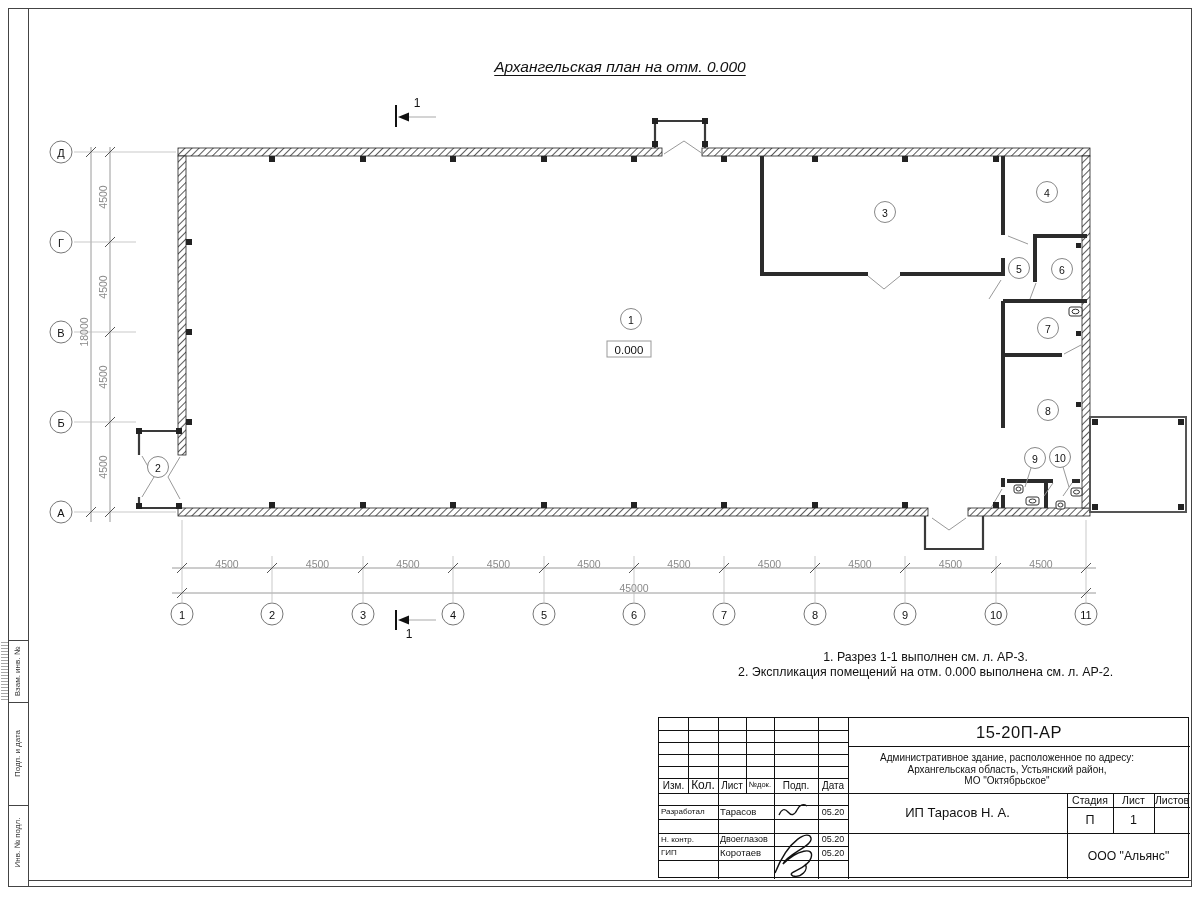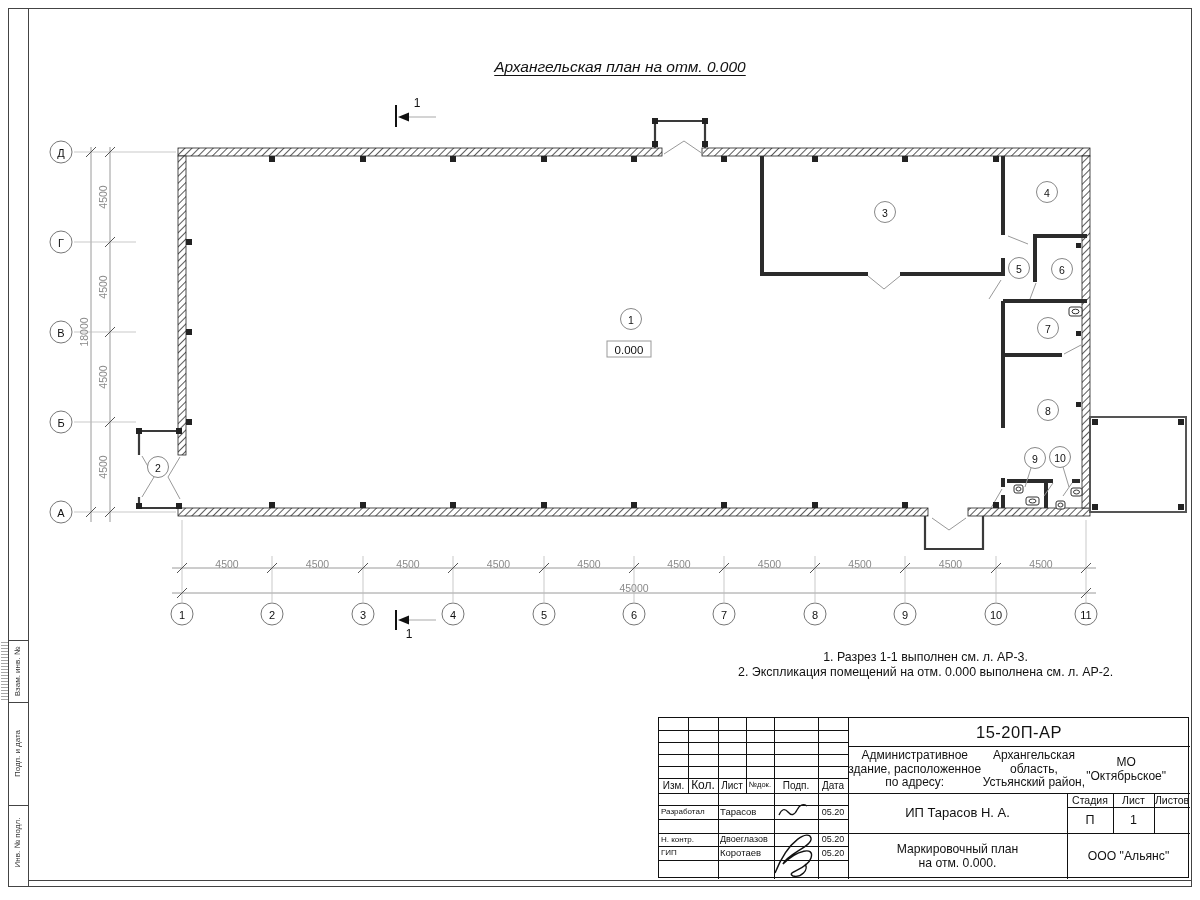--- a/index.html
+++ b/index.html
@@ -341,35 +341,31 @@
     <div class="cell left" style="left:59px;top:87px;width:56px;height:14px;font-size:9.5px">Тарасов</div>
     <div class="cell" style="left:159px;top:87px;width:30px;height:14px;font-size:9px">05.20</div>
     <div class="cell left" style="left:0;top:115px;width:59px;height:13px;font-size:8px">Н. контр.</div>
     <div class="cell left" style="left:59px;top:115px;width:56px;height:13px;font-size:9px">Двоеглазов</div>
     <div class="cell" style="left:159px;top:115px;width:30px;height:13px;font-size:9px">05.20</div>
     <div class="cell left" style="left:0;top:128px;width:59px;height:14px;font-size:8px">ГИП</div>
     <div class="cell left" style="left:59px;top:128px;width:56px;height:14px;font-size:9.5px">Коротаев</div>
     <div class="cell" style="left:159px;top:128px;width:30px;height:14px;font-size:9px">05.20</div>
 
     <div class="cell" style="left:189px;top:0;width:342px;height:28px;font-size:16.5px;letter-spacing:.5px">15-20П-АР</div>
-    <div class="cell" style="left:189px;top:28px;width:318px;height:47px;flex-direction:row;font-size:12px">
+    <div class="cell" style="left:189px;top:28px;width:318px;height:47px;flex-direction:column;font-size:10px">
       <div>Административное здание, расположенное по адресу:</div>
       <div>Архангельская область, Устьянский район,</div>
       <div>МО "Октябрьское"</div>
     </div>
     <div class="cell" style="left:189px;top:75px;width:219px;height:40px;font-size:13px">ИП Тарасов Н. А.</div>
     <div class="cell" style="left:408px;top:75px;width:46px;height:14px;font-size:10.5px">Стадия</div>
     <div class="cell" style="left:454px;top:75px;width:41px;height:14px;font-size:10.5px">Лист</div>
     <div class="cell" style="left:495px;top:75px;width:36px;height:14px;font-size:10.5px">Листов</div>
     <div class="cell" style="left:408px;top:89px;width:46px;height:26px;font-size:12.5px">П</div>
     <div class="cell" style="left:454px;top:89px;width:41px;height:26px;font-size:12.5px">1</div>
-    <div class="cell" style="left:189px;top:115px;width:219px;height:46px;flex-direction:column;font-size:12.2px">
-      <div>Маркировочный план</div>
-      <div>на отм. 0.000.</div>
-    </div>
     <div class="cell" style="left:408px;top:115px;width:123px;height:46px;font-size:12.2px">ООО "Альянс"</div>
 
     <svg width="531" height="161" style="position:absolute;left:0;top:0;pointer-events:none">
       <path d="M120 97 q4 -9 9 -3 t9 -2 t10 -4" stroke="#111" stroke-width="1.3" fill="none"></path>
       <path d="M116 155 C130 120 150 112 152 120 C154 128 128 136 124 146 C138 132 156 128 152 140 C148 152 126 154 134 158 C142 160 150 152 146 146" stroke="#111" stroke-width="1.4" fill="none"></path>
     </svg>
   </div>
 
 </div>
 

